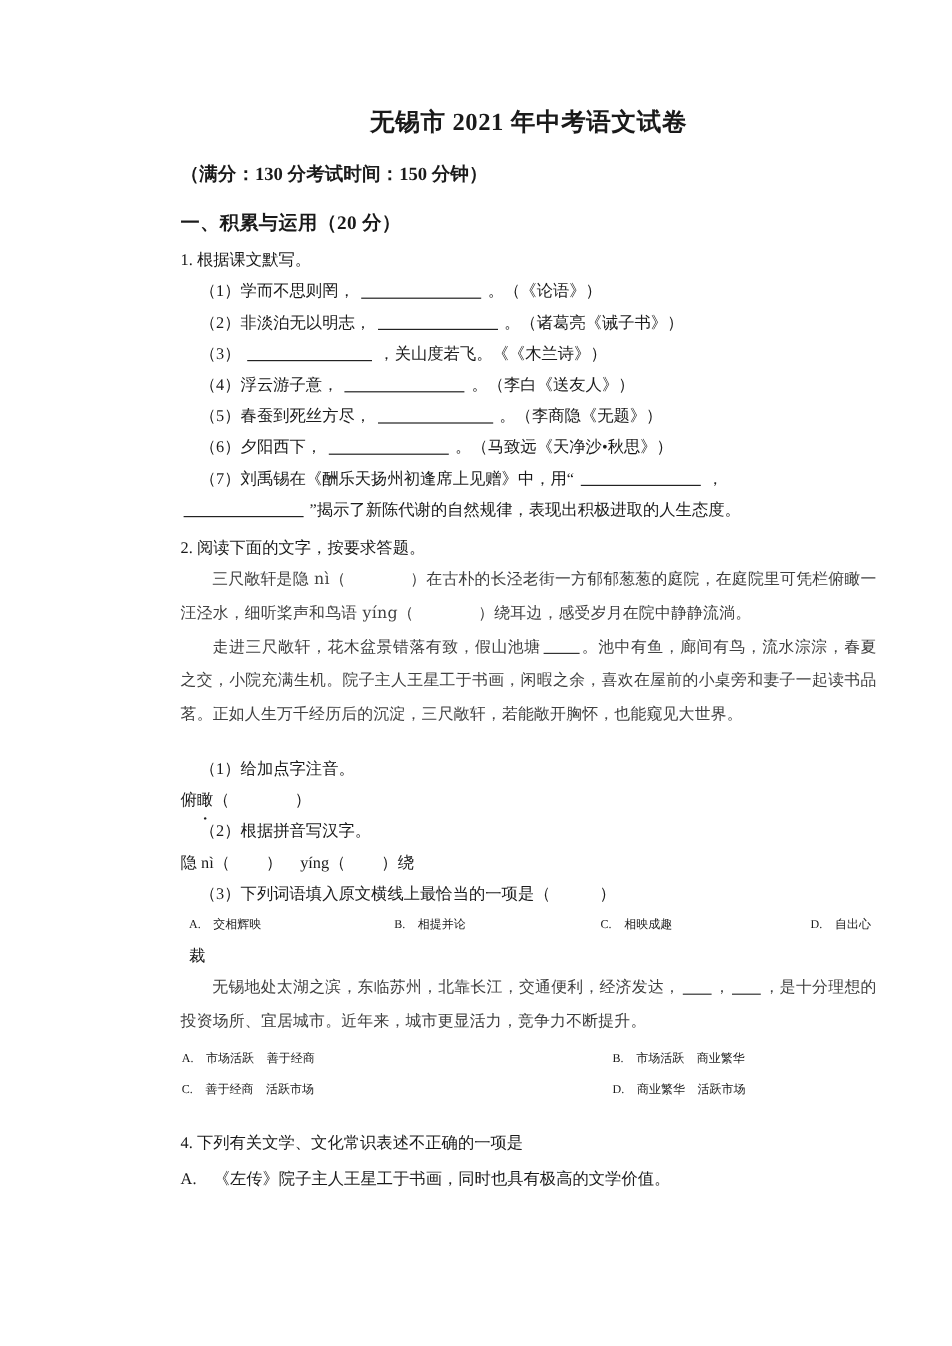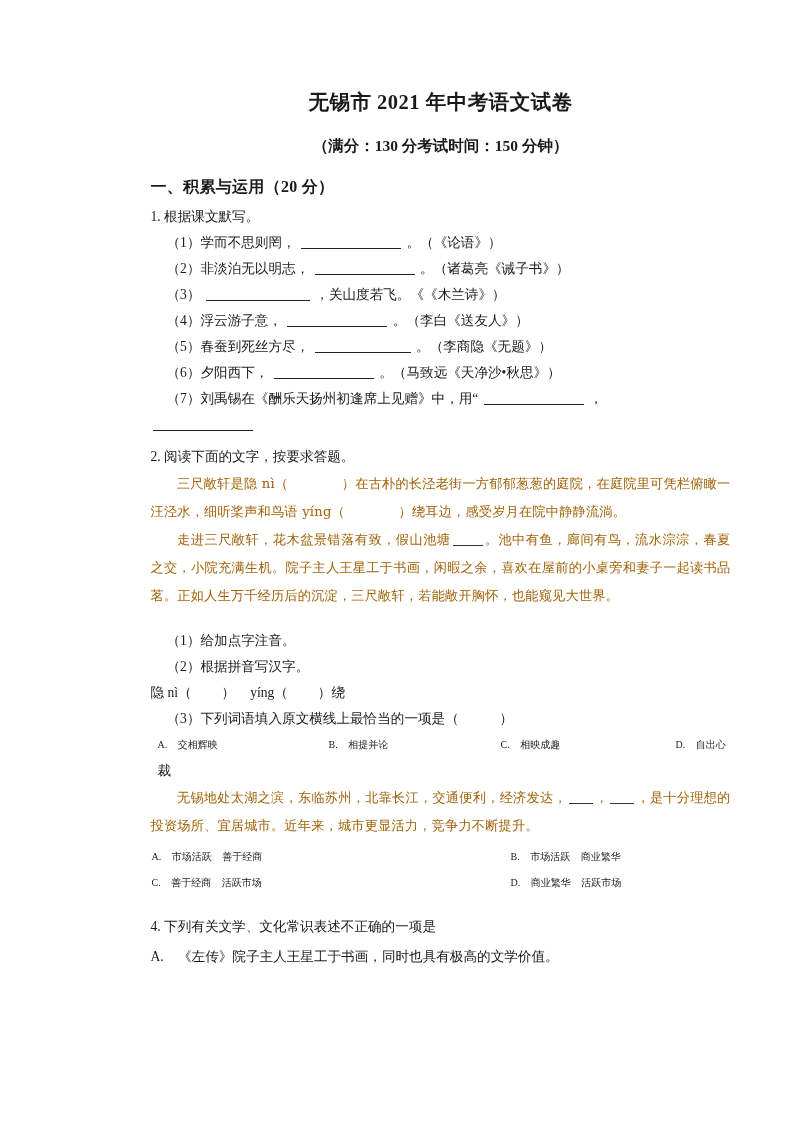--- a/index.html
+++ b/index.html
@@ -31,21 +31,20 @@
     font-size: 20.5px;
     font-weight: bold;
     text-align: center;
     letter-spacing: 0.5px;
     line-height: 1.2;
     margin: 10px 0 0 0;
   }
   .doc-subtitle {
     font-size: 15.5px;
     font-weight: bold;
-    text-align: center;
     line-height: 1.2;
     margin: 22px 0 0 0;
   }
 
   
   .section-heading {
     font-size: 16px;
     font-weight: bold;
     margin: 22px 0 0 0;
     line-height: 1.3;
@@ -80,21 +79,21 @@
   .blank.w24  { width: 24px; }
 
   
   .passage {
     font-family: "DejaVu Serif", "Liberation Serif", serif;
     font-size: 13.2px;
     line-height: 28px;
     margin: 0;
     text-align: justify;
     text-justify: inter-ideograph;
-    color: #a16207;
+    color: #404040;
     letter-spacing: 0.2px;
   }
   .passage .indent { display: inline-block; width: 2em; }
   .passage .blank { border-bottom: 1px solid #333; }
 
   
   .opt-row {
     position: relative;
     font-size: 10px;
     line-height: 26px;
@@ -187,33 +186,37 @@
       <span>。（马致远《天净沙•秋思》）</span>
     </div>
 
     <div class="q-line q-sub wrap">
       <span>（7）刘禹锡在《酬乐天扬州初逢席上见赠》中，用“</span>
       <span class="blank w100"></span>
       <span>，</span>
     </div>
     <div class="q-line wrap">
       <span class="blank w100"></span>
+      <span>”揭示了新陈代谢的自然规律，表现出积极进取的人生态度。</span>
     </div>
 
     <div class="q-line q-num">2. 阅读下面的文字，按要求答题。</div>
 
     <p class="passage">
       <span class="indent"></span><span>三尺敞轩是隐 nì（　　　　）在古朴的长泾老街一方郁郁葱葱的庭院，在庭院里可凭栏俯瞰一汪泾水，细听桨声和鸟语 yíng（　　　　）绕耳边，感受岁月在院中静静流淌。</span>
     </p>
 
     <p class="passage">
       <span class="indent"></span><span>走进三尺敞轩，花木盆景错落有致，假山池塘</span><span class="blank w30"></span><span>。池中有鱼，廊间有鸟，流水淙淙，春夏之交，小院充满生机。院子主人王星工于书画，闲暇之余，喜欢在屋前的小桌旁和妻子一起读书品茗。正如人生万千经历后的沉淀，三尺敞轩，若能敞开胸怀，也能窥见大世界。</span>
     </p>
 
     <div class="q-line q-sub" style="margin-top:18px;">（1）给加点字注音。</div>
+    <div class="q-line">
+      <span>俯</span><span class="dotted">瞰</span><span>（　　　　）</span>
+    </div>
 
     <div class="q-line q-sub">（2）根据拼音写汉字。</div>
     <div class="q-line">
       <span class="pinyin">隐 nì（</span><span class="sp4"></span><span>）</span><span class="sp2"></span><span class="pinyin">yíng（</span><span class="sp4"></span><span>）绕</span>
     </div>
 
     <div class="q-line q-sub">（3）下列词语填入原文横线上最恰当的一项是（　　　）</div>
     <div class="opt-row four">
       <span class="opt oA">
         <span>A.</span><span class="opt-gap"></span><span>交相辉映</span>

